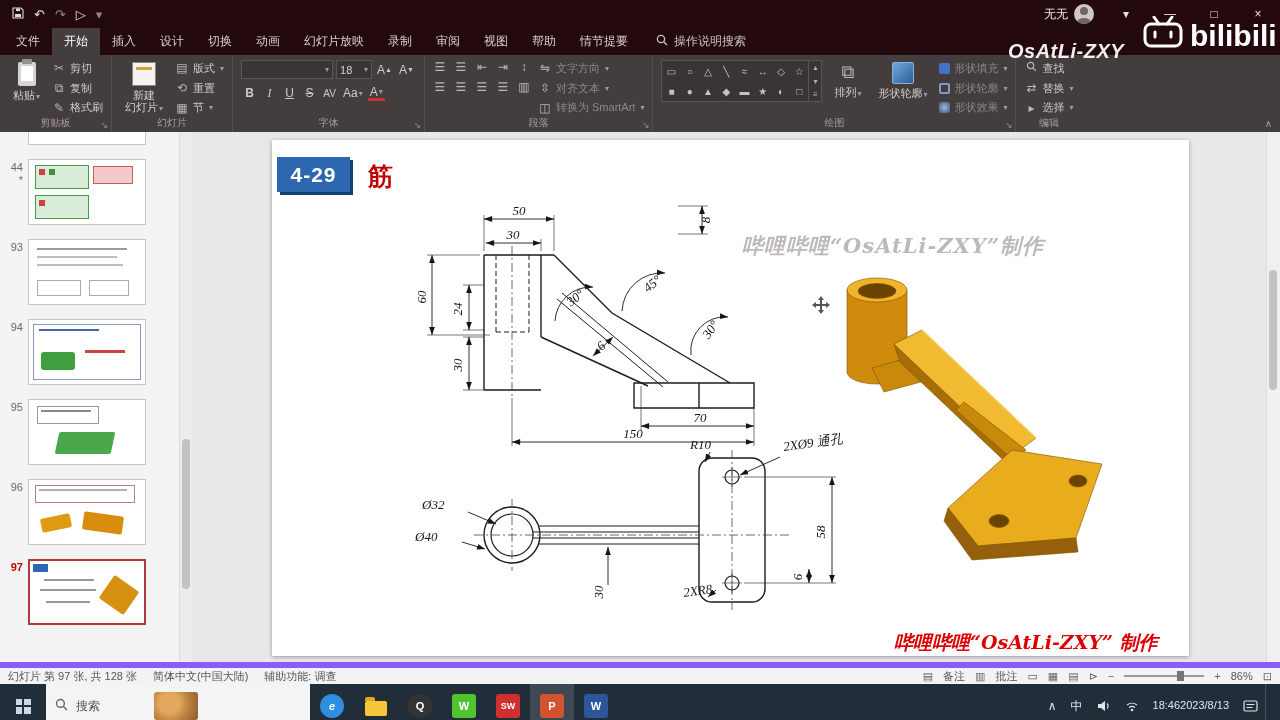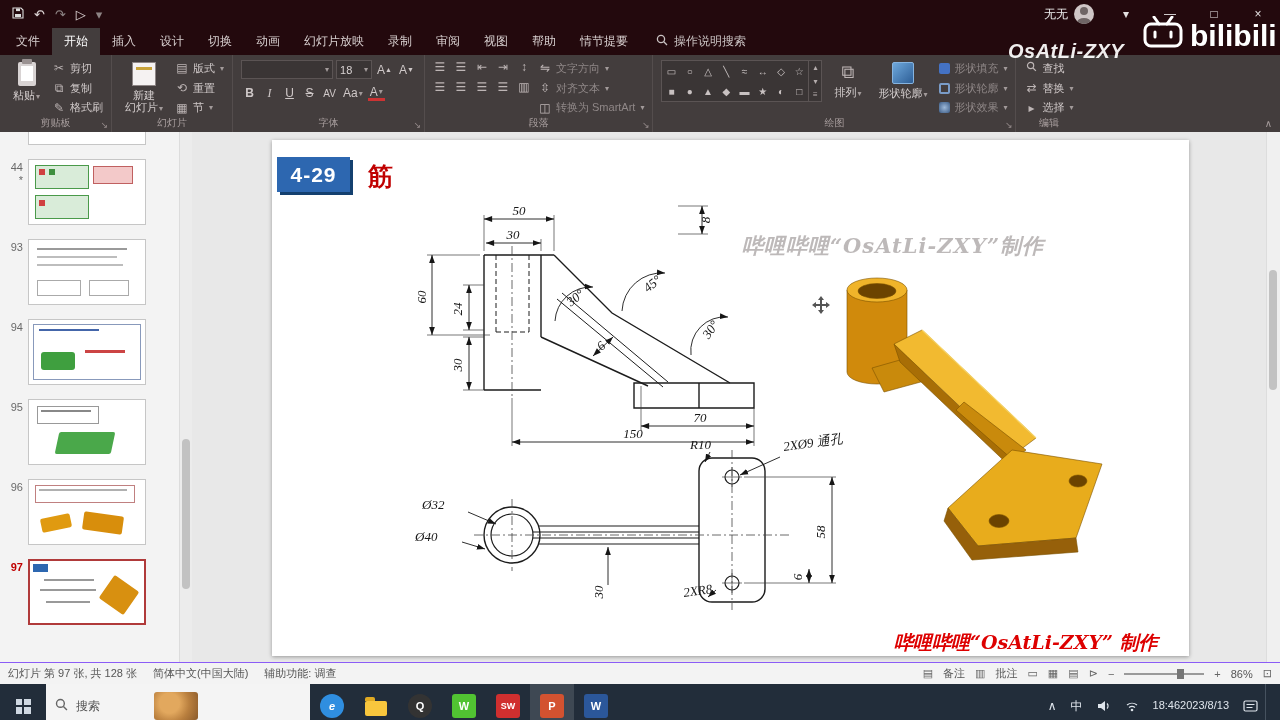--- a/index.html
+++ b/index.html
@@ -72,21 +72,21 @@
 .dim{font:italic 13px "Liberation Serif",serif;fill:#161616}
 .d{stroke:#161616;stroke-width:.9;fill:none;marker-start:url(#as);marker-end:url(#ae)}
 .a{stroke:#161616;stroke-width:.9;fill:none;marker-end:url(#ae)}
 .e{stroke:#3c3c3c;stroke-width:.7;fill:none}
 
 
 .ovl-wm{position:absolute;top:40px;left:1008px;z-index:40;color:rgba(255,255,255,.93);font-weight:bold;font-size:20px;font-style:italic;letter-spacing:.5px}
 .ovl-logo{position:absolute;top:16px;left:1142px;z-index:40;display:flex;align-items:center;gap:6px;color:#fff;font-weight:bold;font-size:30px}
 
 
-.status{height:22px;background:#f3f3f3;border-top:1px solid #8b5cf6;display:flex;align-items:center;font-size:11px;color:#555;padding:0 8px;gap:16px}
+.status{height:22px;background:#f3f3f3;border-top:6px solid #8b5cf6;display:flex;align-items:center;font-size:11px;color:#555;padding:0 8px;gap:16px}
 .st-right{margin-left:auto;display:flex;align-items:center;gap:10px}
 .sticon{font-size:11px;color:#666}
 .ztrack{width:80px;height:2px;background:#9a9a9a;position:relative}
 .zthumb{position:absolute;left:66%;top:-4px;width:7px;height:10px;background:#767676}
 
 
 .taskbar{height:44px;background:#222d3a;display:flex;align-items:stretch;color:#dfe5ec}
 .tstart{width:46px;display:flex;align-items:center;justify-content:center}
 .winlogo{width:15px;height:15px;display:grid;grid-template-columns:1fr 1fr;grid-template-rows:1fr 1fr;gap:2px}
 .winlogo div{background:#cfd8e2}

